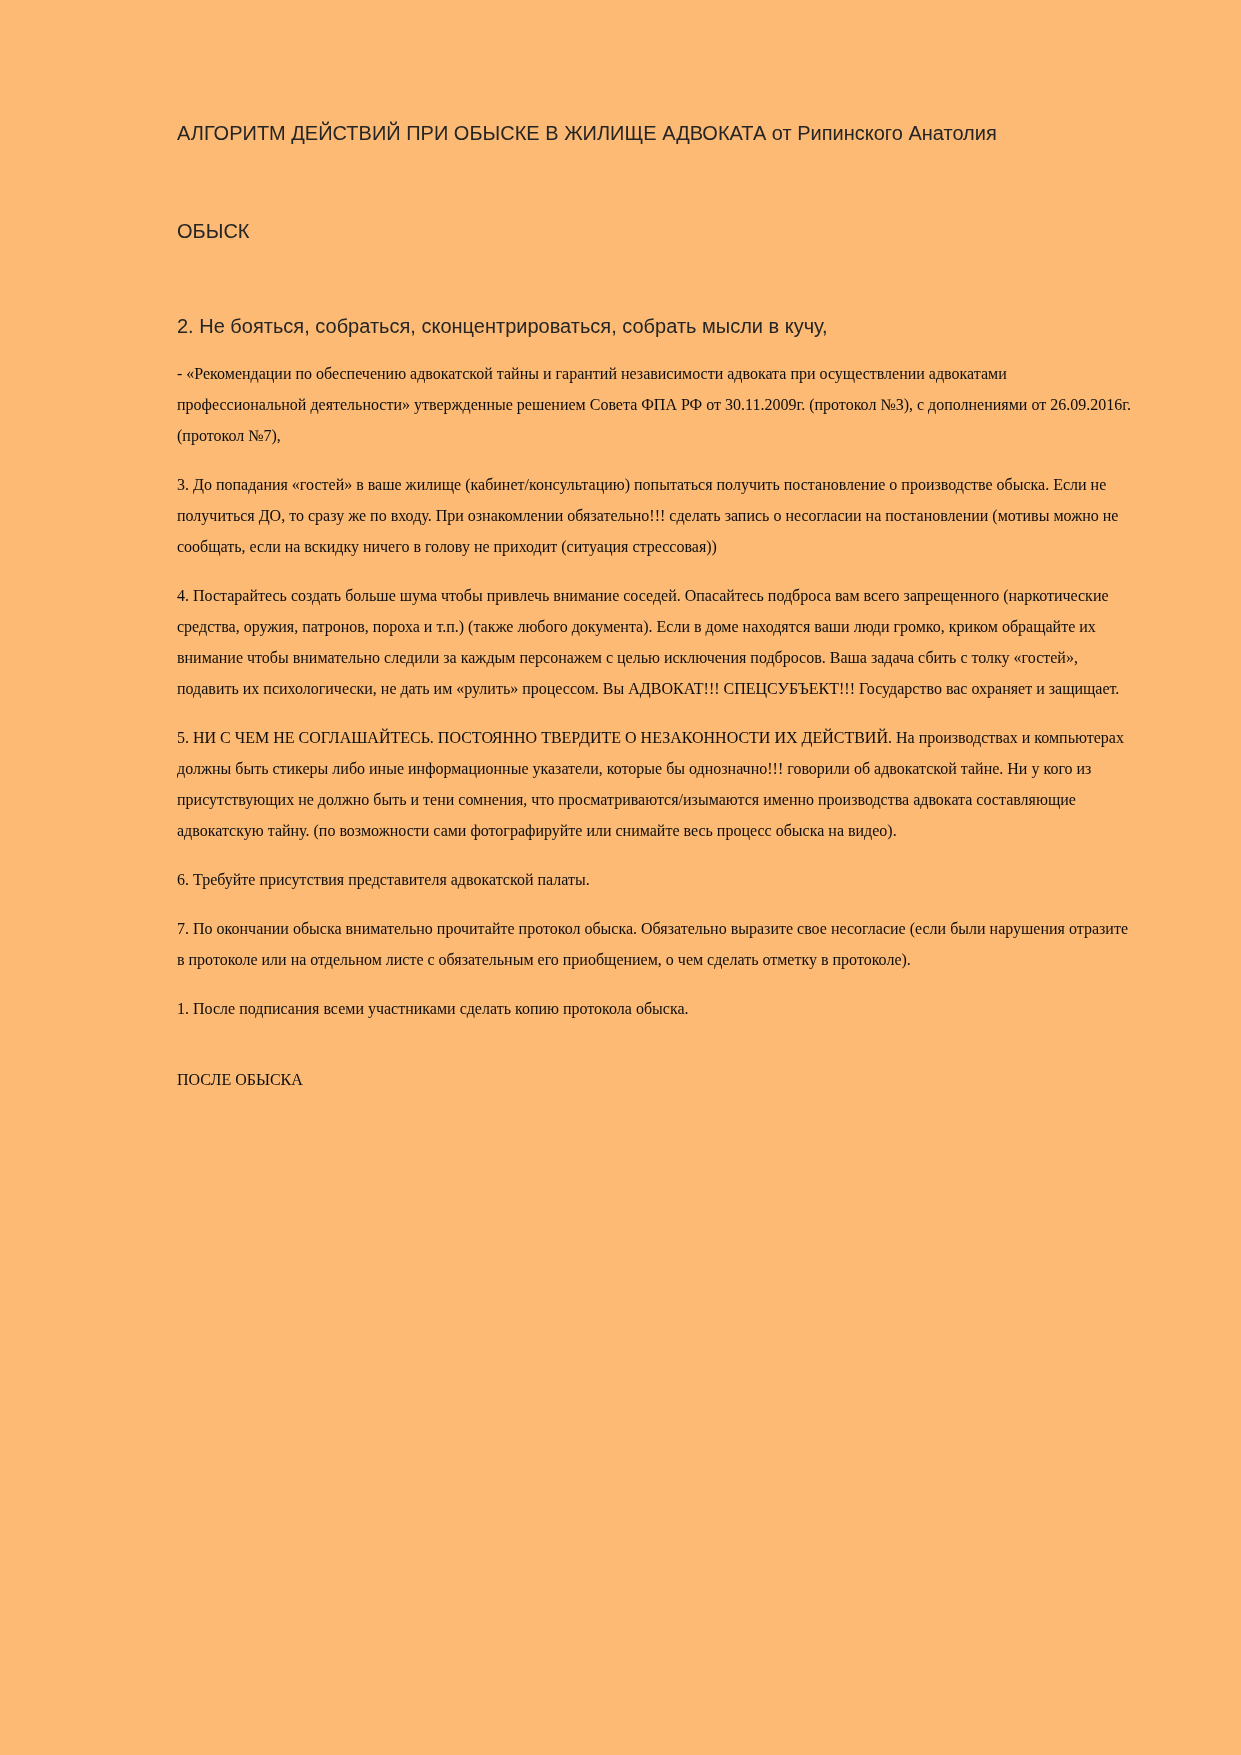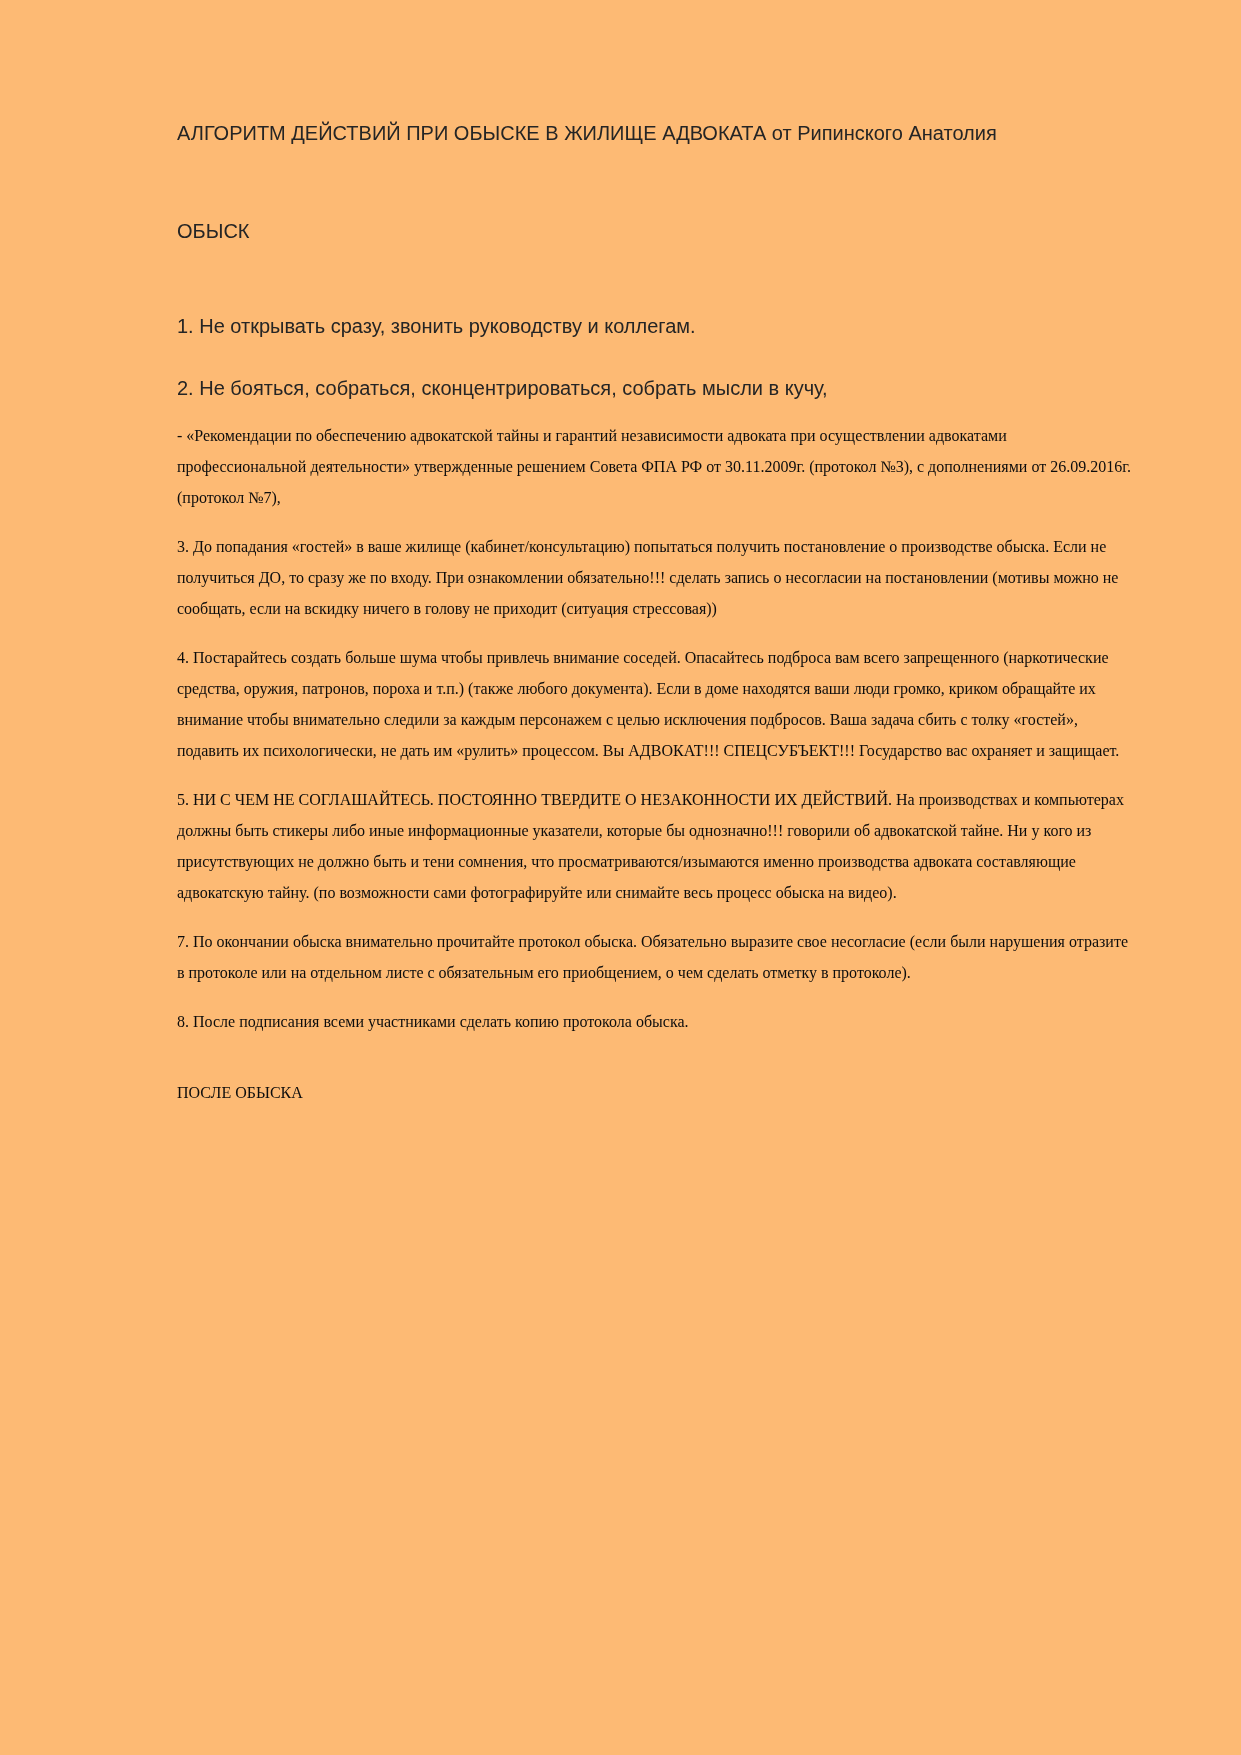--- a/index.html
+++ b/index.html
@@ -38,35 +38,35 @@
 </style>
 </head>
 <body>
 
 <div class="page">
 
   <p class="sans title">АЛГОРИТМ ДЕЙСТВИЙ ПРИ ОБЫСКЕ В ЖИЛИЩЕ АДВОКАТА от Рипинского Анатолия</p>
 
   <p class="sans h-search">ОБЫСК</p>
 
-  <p class="sans gap-item">1. Не открывать сразу, звонить руководству и коллегам.</p>
 
   <p class="sans gap-note">2. Не бояться, собраться, сконцентрироваться, собрать мысли в кучу,</p>
 
 
   <p class="serif serif-p">- «Рекомендации по обеспечению адвокатской тайны и гарантий независимости адвоката при осуществлении адвокатами профессиональной деятельности» утвержденные решением Совета ФПА РФ от 30.11.2009г. (протокол №3), с дополнениями от 26.09.2016г. (протокол №7),</p>
 
 
   <p class="serif serif-p">3. До попадания «гостей» в ваше жилище (кабинет/консультацию) попытаться получить постановление о производстве обыска. Если не получиться ДО, то сразу же по входу. При ознакомлении обязательно!!! сделать запись о несогласии на постановлении (мотивы можно не сообщать, если на вскидку ничего в голову не приходит (ситуация стрессовая))</p>
 
   <p class="serif serif-p">4. Постарайтесь создать больше шума чтобы привлечь внимание соседей. Опасайтесь подброса вам всего запрещенного (наркотические средства, оружия, патронов, пороха и т.п.) (также любого документа). Если в доме находятся ваши люди громко, криком обращайте их внимание чтобы внимательно следили за каждым персонажем с целью исключения подбросов. Ваша задача сбить с толку «гостей», подавить их психологически, не дать им «рулить» процессом. Вы АДВОКАТ!!! СПЕЦСУБЪЕКТ!!! Государство вас охраняет и защищает.</p>
 
   <p class="serif serif-p">5. НИ С ЧЕМ НЕ СОГЛАШАЙТЕСЬ. ПОСТОЯННО ТВЕРДИТЕ О НЕЗАКОННОСТИ ИХ ДЕЙСТВИЙ. На производствах и компьютерах должны быть стикеры либо иные информационные указатели, которые бы однозначно!!! говорили об адвокатской тайне. Ни у кого из присутствующих не должно быть и тени сомнения, что просматриваются/изымаются именно производства адвоката составляющие адвокатскую тайну. (по возможности сами фотографируйте или снимайте весь процесс обыска на видео).</p>
 
+  <p class="serif serif-p">6. Требуйте присутствия представителя адвокатской палаты.</p>
 
   <p class="serif serif-p">7. По окончании обыска внимательно прочитайте протокол обыска. Обязательно выразите свое несогласие (если были нарушения отразите в протоколе или на отдельном листе с обязательным его приобщением, о чем сделать отметку в протоколе).</p>
 
-  <p class="serif serif-p">8. После подписания всеми участниками сделать копию протокола обыска.</p>
+  <p class="serif serif-p">1. После подписания всеми участниками сделать копию протокола обыска.</p>
 
   <p class="serif serif-p h-after">ПОСЛЕ ОБЫСКА</p>
 
 
 </div>
 
 </body></html>

